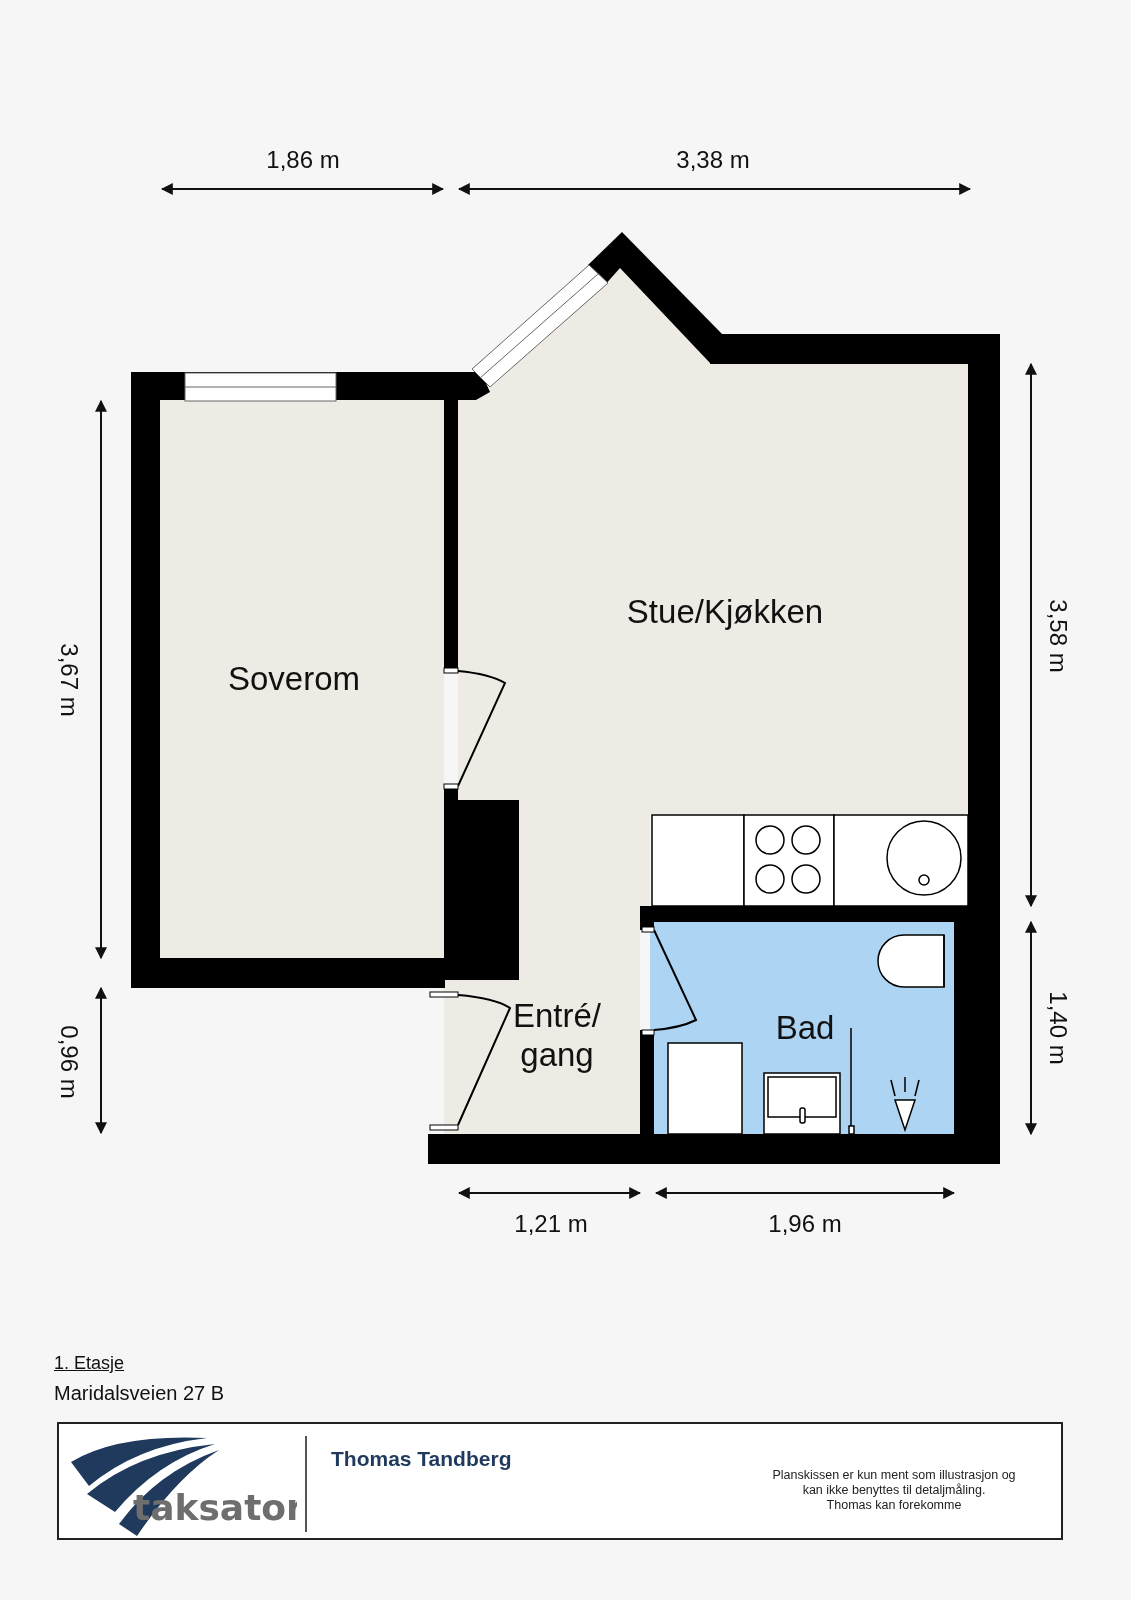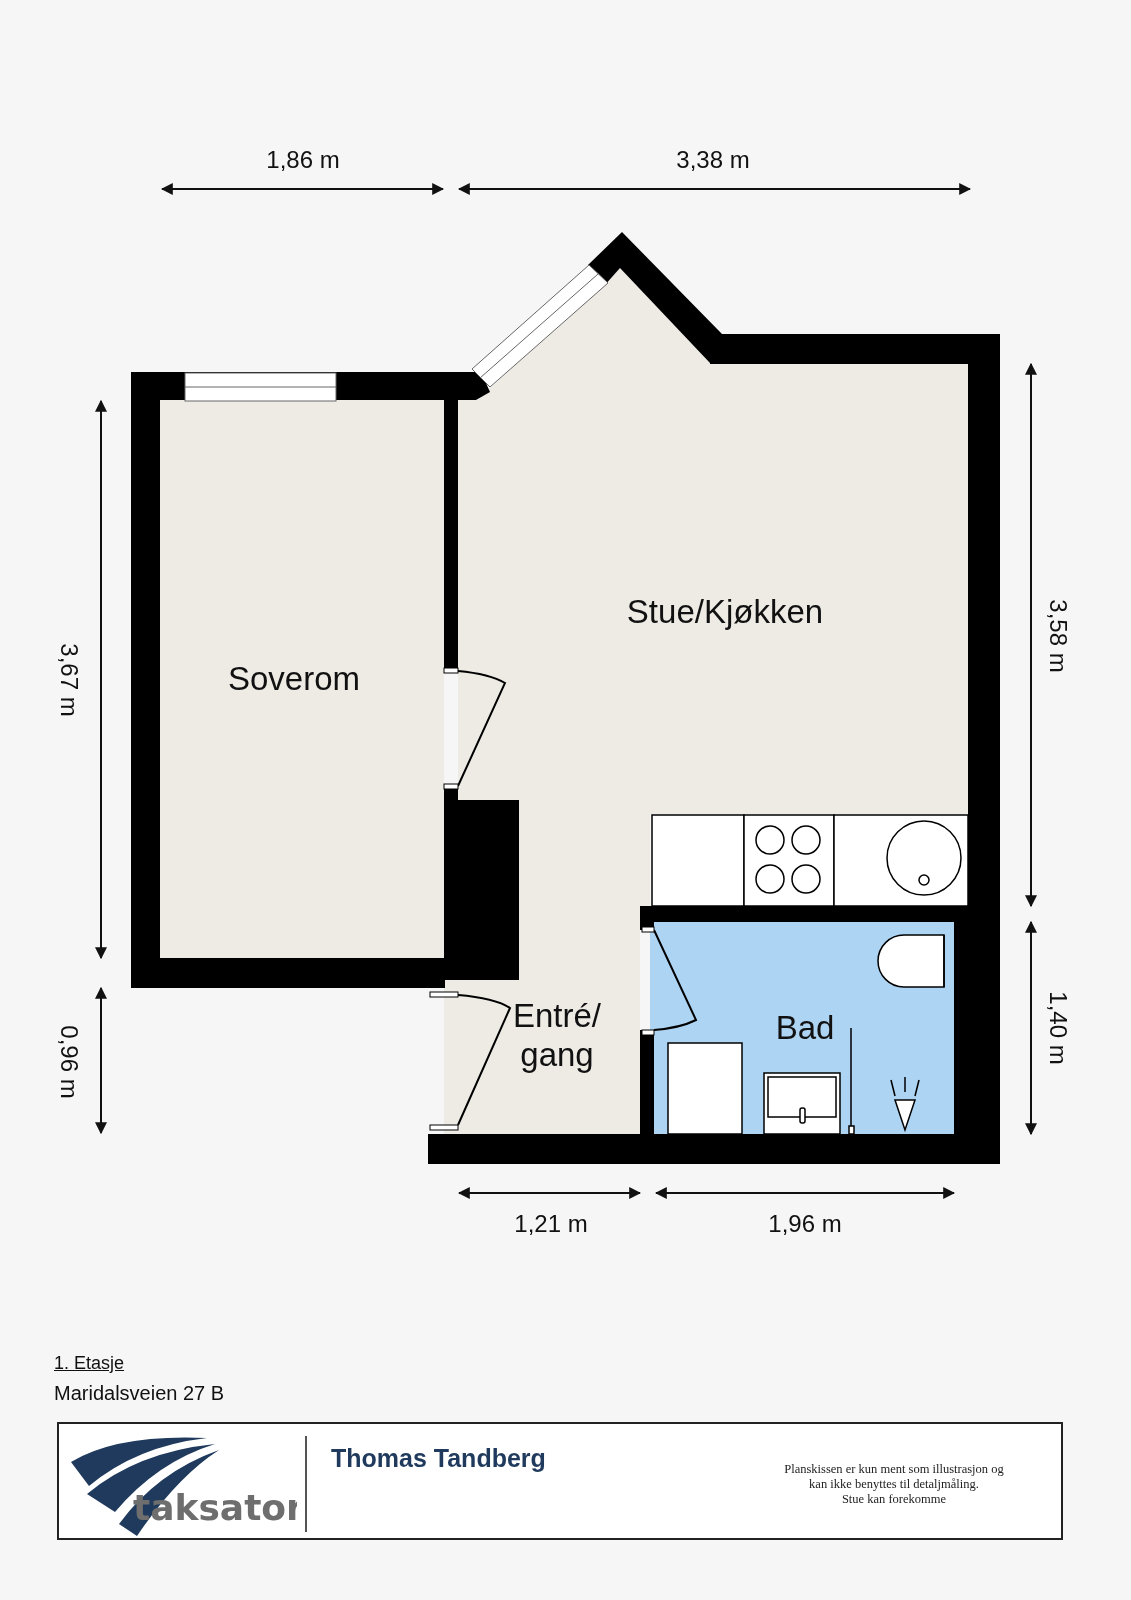--- a/index.html
+++ b/index.html
@@ -3,23 +3,23 @@
 <meta charset="utf-8">
 <style>
   html,body{margin:0;padding:0;}
   body{width:1131px;height:1600px;background:#f6f6f6;position:relative;overflow:hidden;font-family:"Liberation Sans",sans-serif;}
   svg.plan{position:absolute;left:0;top:0;}
   .dim{font-family:"Liberation Sans",sans-serif;font-size:24px;fill:#111;}
   .room{font-family:"Liberation Sans",sans-serif;font-size:33px;fill:#111;}
   .info{position:absolute;left:54px;font-size:18px;color:#111;}
   .footer{position:absolute;left:57px;top:1422px;width:1006px;height:118px;background:#fff;border:2px solid #222;box-sizing:border-box;}
   .footer .sep{position:absolute;left:246px;top:12px;width:2px;height:96px;background:#555;}
-  .footer .company{position:absolute;left:272px;top:22px;font-weight:bold;font-size:25px;line-height:25px;color:#1f3a5c;}
+  .footer .company{position:absolute;left:272px;top:22px;font-weight:bold;font-size:21px;line-height:25px;color:#1f3a5c;}
   .footer .company div{white-space:nowrap;}
-  .footer .disclaimer{position:absolute;left:695px;top:38px;width:280px;text-align:center;font-size:12.5px;line-height:15px;color:#222;font-family:Liberation Serif, serif;}
+  .footer .disclaimer{position:absolute;left:695px;top:44px;width:280px;text-align:center;font-size:12.5px;line-height:15px;color:#222;}
   .footer .logo{position:absolute;left:8px;top:8px;width:230px;height:104px;}
   .logo-text{font-family:"DejaVu Sans",sans-serif;font-size:36px;fill:#6e6e6e;font-weight:bold;}
 </style>
 </head>
 <body>
 
 <svg class="plan" width="1131" height="1600" viewBox="0 0 1131 1600">
   <defs>
     <marker id="ah" viewBox="0 0 10 10" refX="9" refY="5" markerWidth="6" markerHeight="6" orient="auto-start-reverse">
       <path d="M0,0 L10,5 L0,10 z" fill="#111"></path>
@@ -142,15 +142,15 @@
     <path d="M52,92 Q90,40 152,18 Q110,45 70,104 Z" fill="#1f3a5c"></path>
     <text class="logo-text" x="66" y="88">taksator</text>
   </svg>
   <div class="sep"></div>
   <div class="company">
     <div>Thomas Tandberg</div>
   </div>
   <div class="disclaimer">
     <div>Planskissen er kun ment som illustrasjon og</div>
     <div>kan ikke benyttes til detaljmåling.</div>
-    <div>Stue kan forekomme</div>
+    <div>Thomas kan forekomme</div>
   </div>
 </div>
 
 </body></html>

